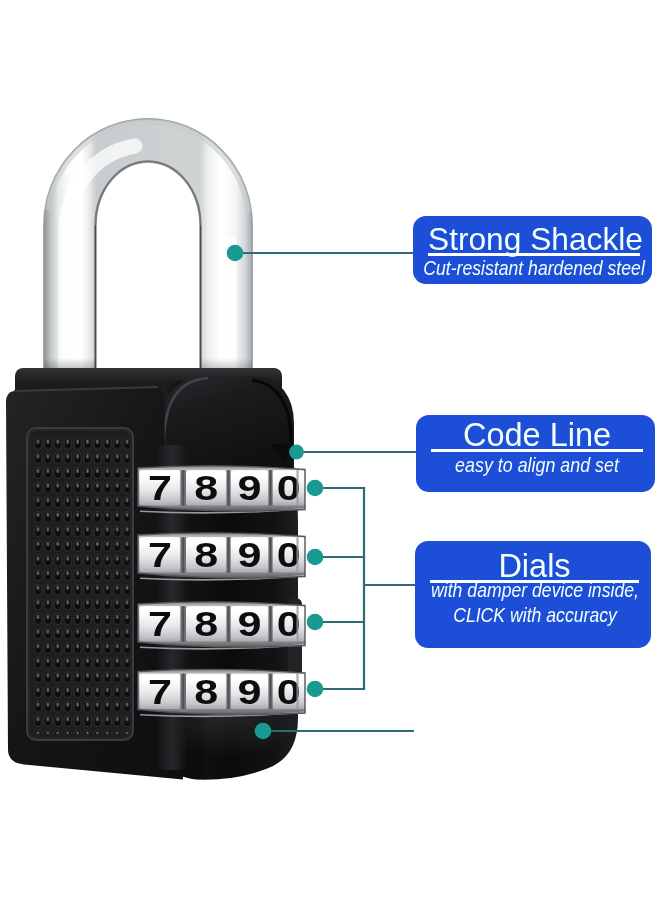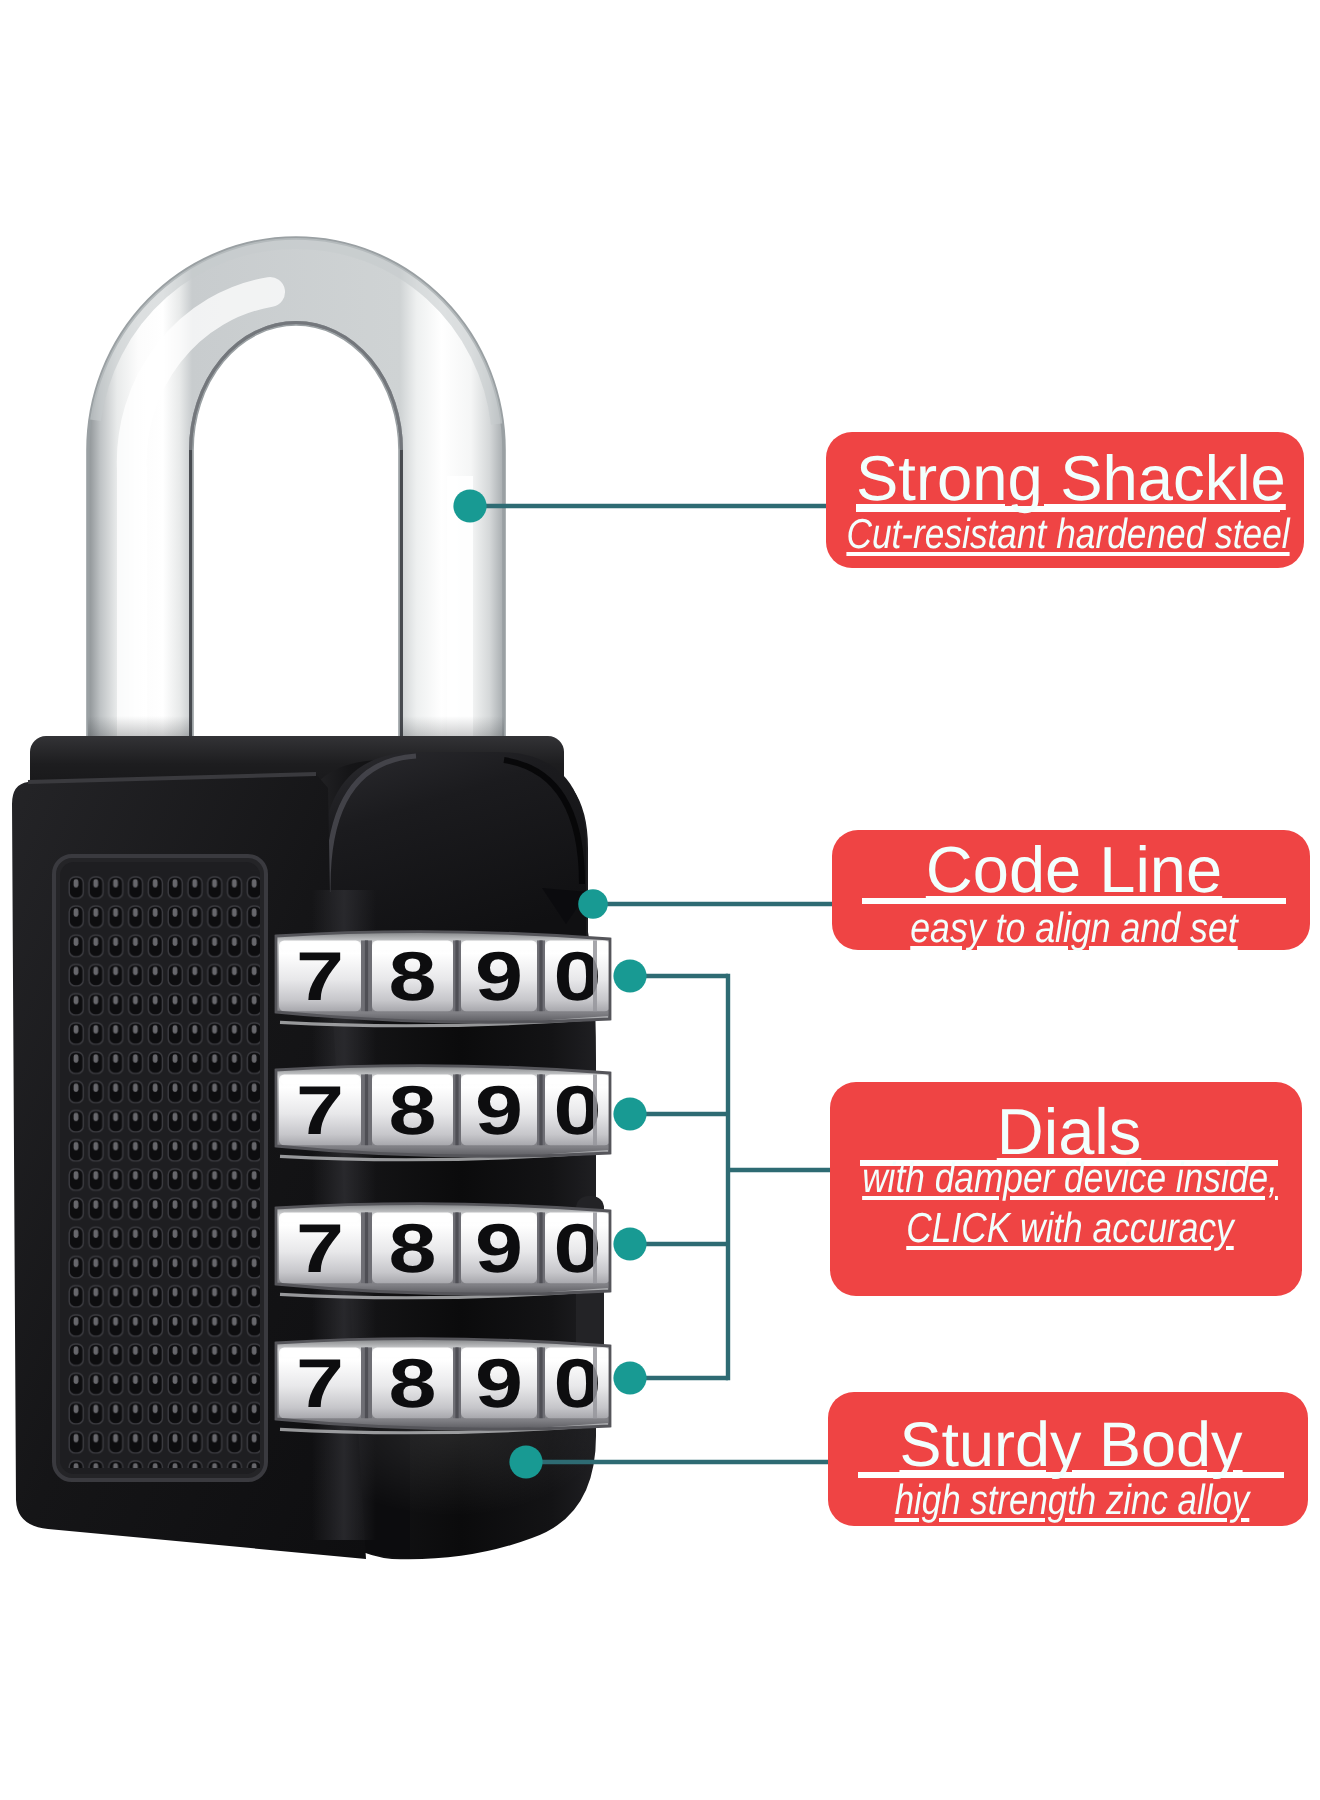--- a/index.html
+++ b/index.html
@@ -1,18 +1,18 @@
 <!DOCTYPE html>
 <html><head>
 <meta charset="utf-8">
 <style>
 html,body{margin:0;padding:0;background:#fff;}
 #stage{position:relative;width:660px;height:900px;background:#fff;overflow:hidden;font-family:"Liberation Sans",sans-serif;}
 #art{position:absolute;left:0;top:0;}
-.label{position:absolute;background:#ef4444;border-radius:13px;color:#fff;text-align:center;box-sizing:border-box;padding-left:3px;text-decoration:underline;}
+.label{position:absolute;background:#1d4ed8;border-radius:13px;color:#fff;text-align:center;box-sizing:border-box;padding-left:3px;}
 .t{display:block;margin-left:12px;margin-right:12px;border-bottom:3px solid #fdfffe;color:#f2fffd;white-space:nowrap;}
 .s{font-style:italic;color:#f2fffd;white-space:nowrap;position:relative;left:50%;width:300px;margin-left:-150px!important;}
 </style>
 </head>
 <body>
 <div id="stage">
 <svg id="art" width="660" height="900" viewBox="0 0 660 900">
 <defs>
 <linearGradient id="shk" x1="0" y1="0" x2="1" y2="0">
  <stop offset="0" stop-color="#8d9295"></stop>
@@ -243,25 +243,21 @@
  <circle cx="315" cy="622" r="8.3"></circle>
  <circle cx="315" cy="689" r="8.3"></circle>
  <circle cx="263" cy="731" r="8.3"></circle>
 </g>
 </svg>
 
 <div class="label" style="left:413px;top:216px;width:239px;height:68px;">
  <div class="t" style="font-size:31.7px;line-height:28px;margin-top:9px;">Strong Shackle</div>
  <div class="s" style="font-size:21px;line-height:22px;margin-top:1px;transform:scaleX(0.84);">Cut-resistant hardened steel</div>
 </div>
-<div class="label" style="left:416px;top:415px;width:239px;height:60px;">
+<div class="label" style="left:416px;top:415px;width:239px;height:77px;">
  <div class="t" style="font-size:32.5px;line-height:28px;margin-top:6px;">Code Line</div>
  <div class="s" style="font-size:21px;line-height:22px;margin-top:2px;transform:scaleX(0.85);">easy to align and set</div>
 </div>
 <div class="label" style="left:415px;top:541px;width:236px;height:107px;">
  <div class="t" style="font-size:32.5px;line-height:28px;margin-top:10.5px;">Dials</div>
  <div class="s" style="font-size:21px;line-height:24.5px;margin-top:-4.5px;transform:scaleX(0.84);">with damper device inside,<br>CLICK with accuracy</div>
 </div>
-<div class="label" style="left:414px;top:696px;width:240px;height:67px;">
- <div class="t" style="font-size:31.5px;line-height:28px;margin-top:12.3px;">Sturdy Body</div>
- <div class="s" style="font-size:21px;line-height:22px;margin-top:1px;transform:scaleX(0.83);">high strength zinc alloy</div>
-</div>
 </div>
 
 </body></html>

